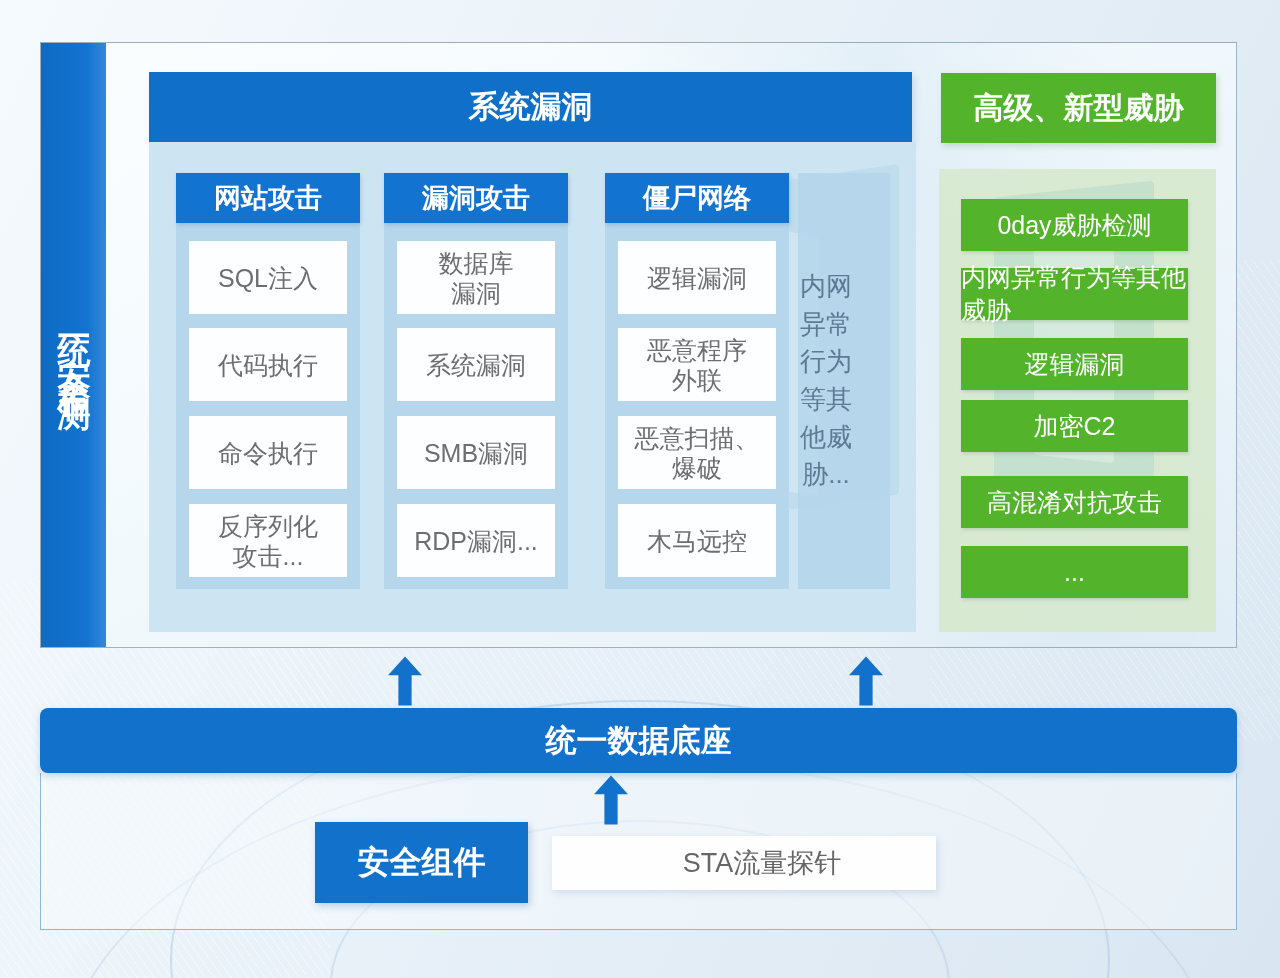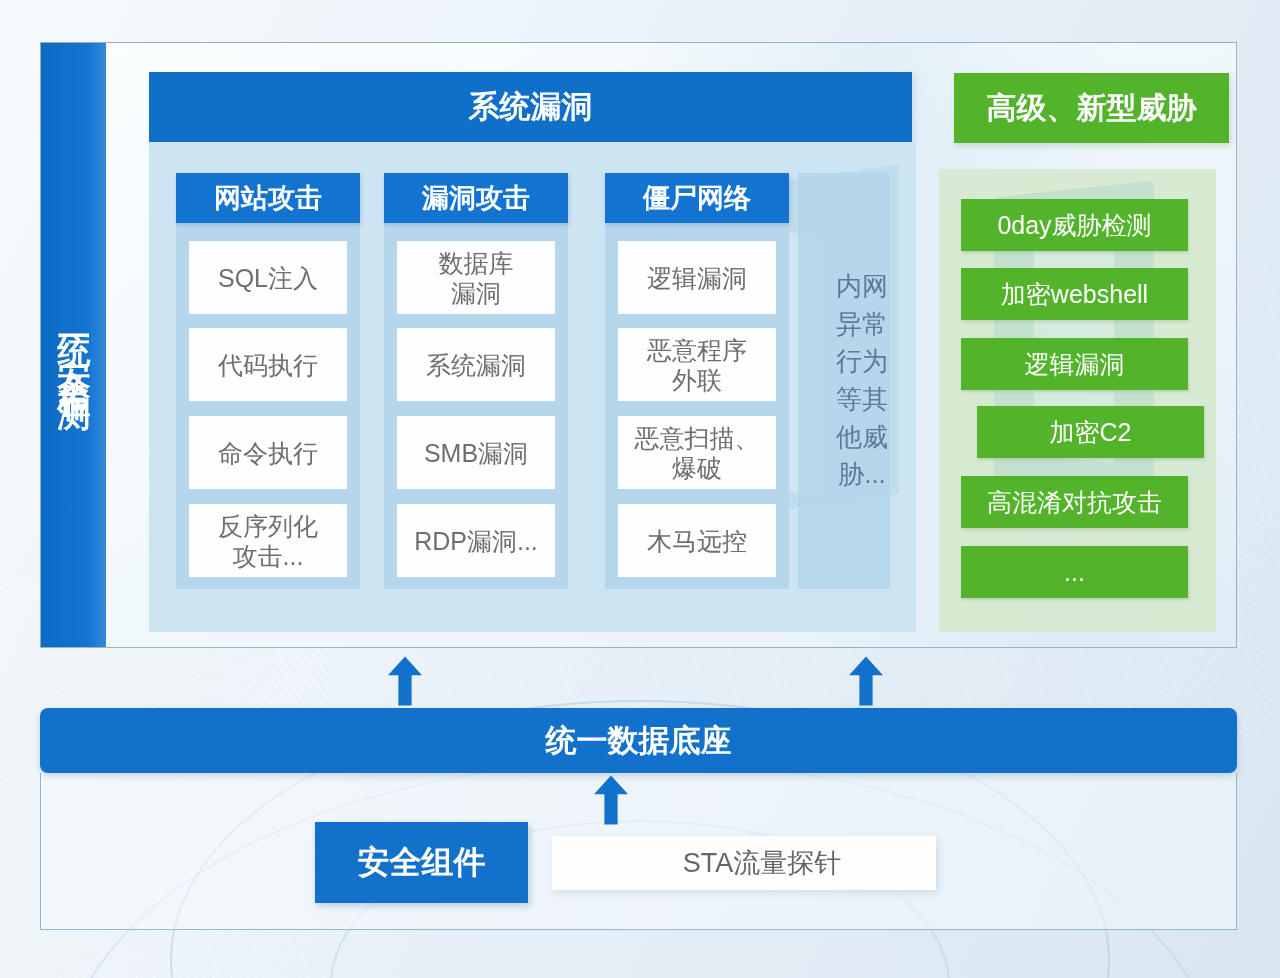--- a/index.html
+++ b/index.html
@@ -67,48 +67,47 @@
     position: absolute; left: 13px; width: 158px; height: 73px;
     background: #fdfeff; color: #6e6e6e; font-size: 25px; line-height: 1.2;
     display: flex; align-items: center; justify-content: center;
     text-align: center; white-space: pre-line;
   }
   .cell.r1 { top: 68px; } .cell.r2 { top: 155px; } .cell.r3 { top: 243px; } .cell.r4 { top: 331px; }
 
   .note-strip {
     position: absolute; left: 649px; top: 31px; width: 92px; height: 416px;
     background: rgba(178,212,234,0.82);
-    display: flex; align-items: center; justify-content: flex-end;
+    display: flex; align-items: center; justify-content: flex-start;
   }
   .note-strip span {
     width: 56px; font-size: 26px; color: #5d7a94; line-height: 1.45;
     word-break: break-all; text-align: center;
   }
 
   .adv-header {
     position: absolute; left: 900px; top: 30px; width: 275px; height: 70px;
     background: #53b42c; color: #fff; font-weight: bold; font-size: 30px;
     display: flex; align-items: center; justify-content: center;
     box-shadow: 2px 3px 6px rgba(110,160,110,0.3);
-    margin-left: 13px;
   }
   .adv-panel {
     position: absolute; left: 898px; top: 126px; width: 277px; height: 463px;
     background: rgba(214,232,205,0.88);
   }
   .srv-3 { left: 55px; top: 20px; width: 160px; height: 300px; background: rgba(120,190,190,0.2); transform: skewY(-6deg); }
   .srv-4 { left: 95px; top: 60px; width: 80px; height: 230px; background: rgba(255,255,255,0.3); transform: skewY(6deg); }
   .g-item {
     position: absolute; left: 22px; width: 227px; height: 52px;
     background: #53b42c; color: #fff; font-size: 25px;
     display: flex; align-items: center; justify-content: center;
     box-shadow: 1px 2px 3px rgba(100,150,100,0.25);
   }
   .g-1 { top: 30px; } .g-2 { top: 99px; } .g-3 { top: 169px; }
-  .g-4 { top: 237px; margin-left: 16px; } .g-5 { top: 307px; } .g-6 { top: 377px; }
+  .g-4 { top: 231px; } .g-5 { top: 307px; } .g-6 { top: 377px; }
 
   
   .up-arrow { position: absolute; width: 34px; height: 52px; }
   .arrow-a { left: 388px; top: 655px; }
   .arrow-b { left: 849px; top: 655px; }
   .arrow-c { left: 594px; top: 774px; }
 
   
   .foundation-bar {
     position: absolute; left: 40px; top: 708px; width: 1197px; height: 65px;
@@ -194,21 +193,21 @@
       <div class="note-strip">
         <span>内网异常行为等其他威胁...</span>
       </div>
     </div>
 
     <div class="adv-header">高级、新型威胁</div>
     <div class="adv-panel">
       <div class="srv srv-3"></div>
       <div class="srv srv-4"></div>
       <div class="g-item g-1">0day威胁检测</div>
-      <div class="g-item g-2">加密webshell</div>
+      <div class="g-item g-2">内网异常行为等其他威胁</div>
       <div class="g-item g-3">逻辑漏洞</div>
       <div class="g-item g-4">加密C2</div>
       <div class="g-item g-5">高混淆对抗攻击</div>
       <div class="g-item g-6">...</div>
     </div>
   </div>
 
   <svg class="up-arrow arrow-a" viewBox="0 0 36 52">
     <polygon points="18,0 36,20 25,20 25,52 11,52 11,20 0,20" fill="#1271cb"></polygon>
   </svg>

